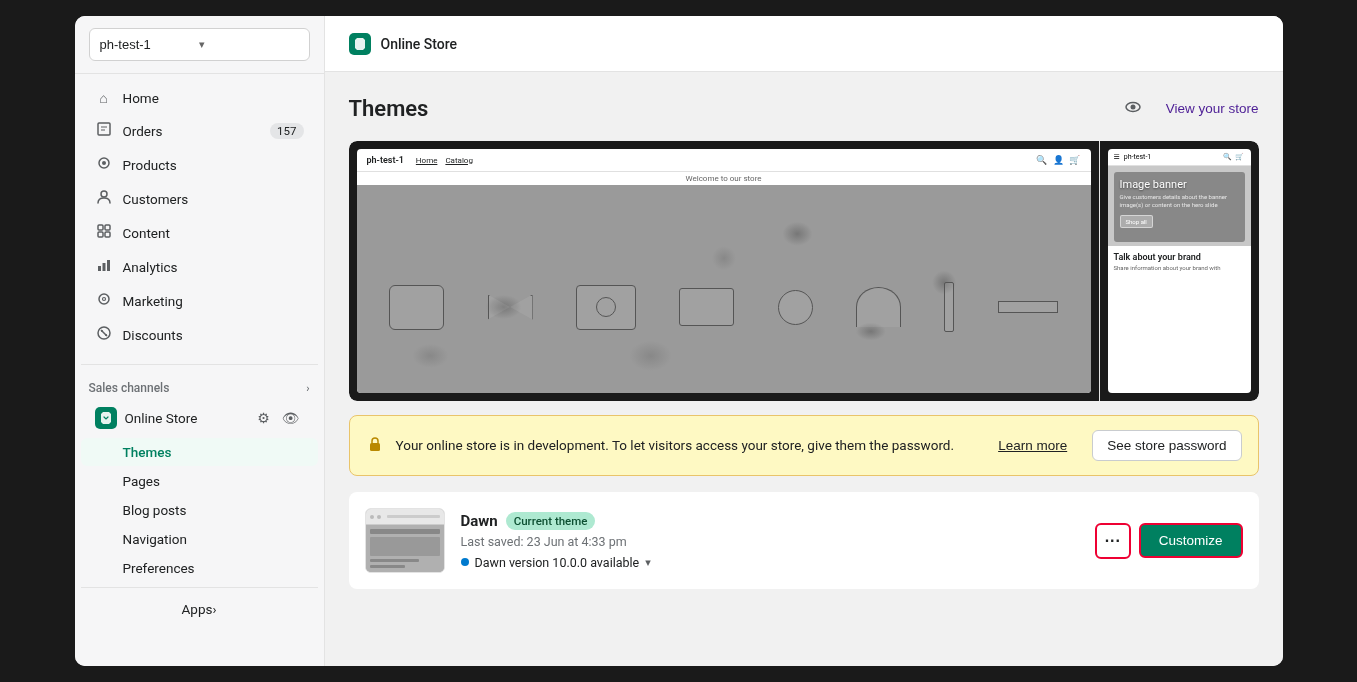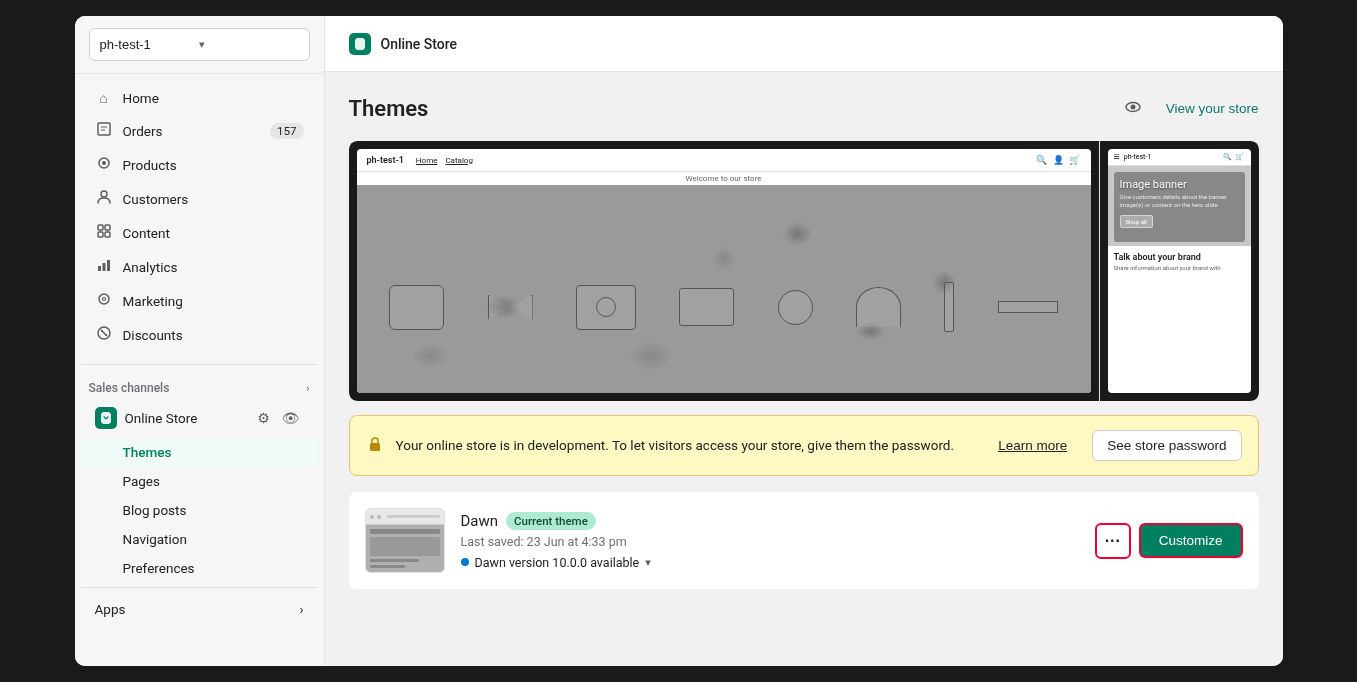--- a/index.html
+++ b/index.html
@@ -136,21 +136,21 @@
       font-size: 13.5px;
       color: #202223;
       cursor: pointer;
       border-radius: 6px;
       margin: 1px 6px;
     }
     .sub-nav-item.active { color: #008060; font-weight: 500; background: #f0faf6; }
     .apps-section {
       display: flex;
       align-items: center;
-      justify-content: space-between;
+      justify-content: center;
       padding: 8px 14px 4px;
       font-size: 13.5px;
       color: #202223;
       margin-top: 4px;
       cursor: pointer;
       border-radius: 6px;
       margin: 1px 6px;
     }
 
     
@@ -200,21 +200,21 @@
     .page-title {
       font-size: 22px;
       font-weight: 600;
       color: #202223;
     }
     .view-store-btn {
       display: flex;
       align-items: center;
       gap: 24px;
       font-size: 13.5px;
-      color: #0f766e;
+      color: #4c1d95;
       cursor: pointer;
       background: none;
       border: none;
     }
     .view-store-btn .eye-icon { font-size: 16px; color: #5c5f62; }
     .theme-preview-area {
       background: #fff;
       border-radius: 8px;
       overflow: hidden;
       margin-bottom: 0;
@@ -433,21 +433,21 @@
     .thumb-dot { width: 4px; height: 4px; border-radius: 50%; background: #bbb; }
     .theme-info { flex: 1; }
     .theme-name-row {
       display: flex;
       align-items: center;
       gap: 8px;
       margin-bottom: 4px;
     }
     .theme-name {
       font-size: 15px;
-      font-weight: 400;
+      font-weight: 700;
       color: #202223;
     }
     .current-badge {
       background: #aee9d1;
       color: #0d5032;
       font-size: 11.5px;
       font-weight: 500;
       padding: 2px 8px;
       border-radius: 10px;
     }

